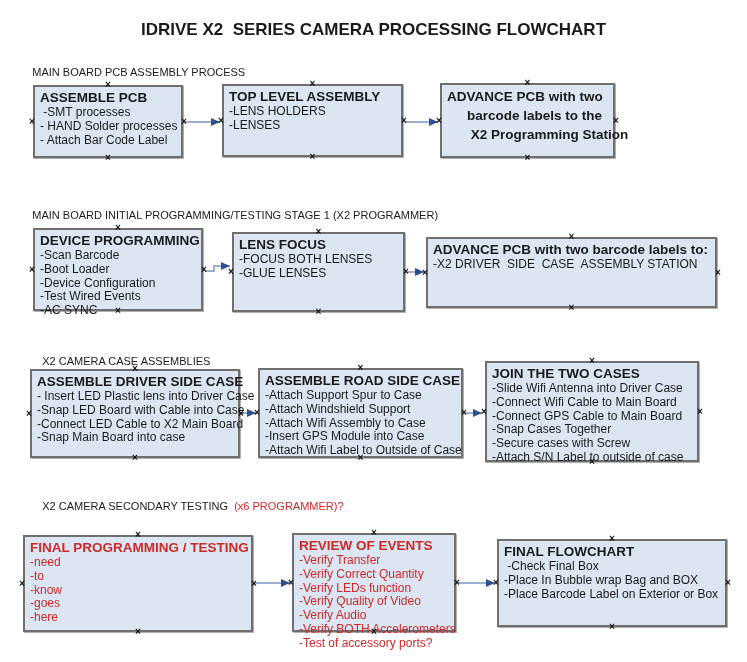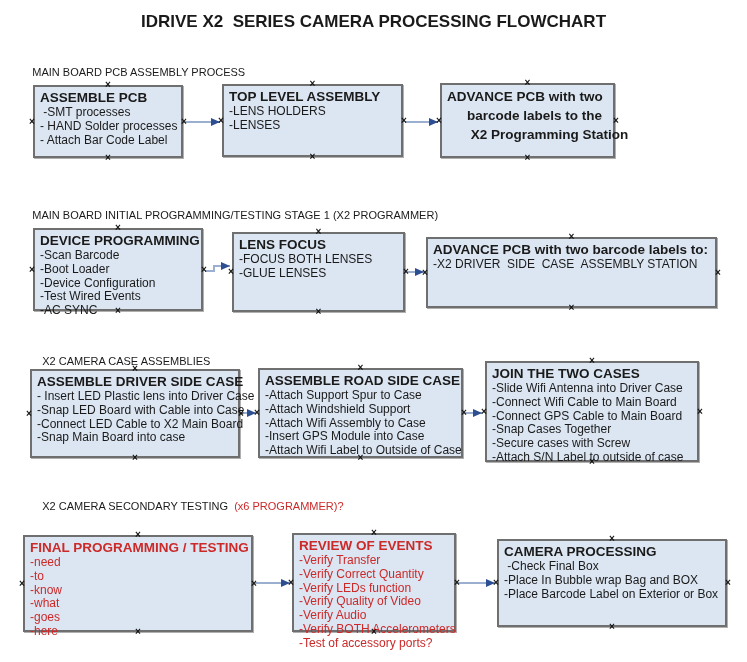--- a/index.html
+++ b/index.html
@@ -10,21 +10,21 @@
     --box-border:#6f6f6f;
     --connector-line:#9bafd1;
     --connector-arrow:#2d4f92;
     --handle:#111111;
   }
   *{margin:0;padding:0;box-sizing:border-box;}
   html,body{background:var(--bg);}
   body{font-family:"Liberation Sans", sans-serif;}
   .canvas{position:relative;width:747px;height:662px;background:var(--bg);overflow:hidden;}
   .page-title{
-    position:absolute;left:0;top:12px;width:747px;text-align:center;
+    position:absolute;left:0;top:20px;width:747px;text-align:center;
     font-size:17px;font-weight:bold;color:var(--text);white-space:pre;
   }
   .section-header{
     position:absolute;font-size:11px;font-weight:normal;color:var(--text);white-space:pre;
   }
   .section-header .red-part{color:var(--red);}
   .box{
     position:absolute;background:var(--box-fill);
     border:2px solid var(--box-border);
     box-shadow:1px 1px 0 0 rgba(80,80,80,.45);
@@ -187,21 +187,20 @@
 
   <div class="box red-box" style="left:23px;top:535px;width:230px;height:97px;">
     <span class="hx ht">×</span>
     <span class="hx hb">×</span>
     <span class="hx hl">×</span>
     <span class="hx hr">×</span>
     <div class="box-title">FINAL PROGRAMMING / TESTING</div>
     <div class="item">-need</div>
     <div class="item">-to</div>
     <div class="item">-know</div>
-    <div class="item">-what</div>
     <div class="item">-goes</div>
     <div class="item">-here</div>
   </div>
 
   <div class="box red-box" style="left:292px;top:533px;width:164px;height:99px;">
     <span class="hx ht">×</span>
     <span class="hx hb">×</span>
     <span class="hx hl">×</span>
     <span class="hx hr">×</span>
     <div class="box-title">REVIEW OF EVENTS</div>
@@ -212,19 +211,19 @@
     <div class="item">-Verify Audio</div>
     <div class="item">-Verify BOTH Accelerometers</div>
     <div class="item">-Test of accessory ports?</div>
   </div>
 
   <div class="box" style="left:497px;top:539px;width:230px;height:88px;">
     <span class="hx ht">×</span>
     <span class="hx hb">×</span>
     <span class="hx hl">×</span>
     <span class="hx hr">×</span>
-    <div class="box-title">CAMERA PROCESSING</div>
+    <div class="box-title">FINAL FLOWCHART</div>
     <div class="item"> -Check Final Box</div>
     <div class="item">-Place In Bubble wrap Bag and BOX</div>
     <div class="item">-Place Barcode Label on Exterior or Box</div>
   </div>
 
 </div>
 
 </body></html>

